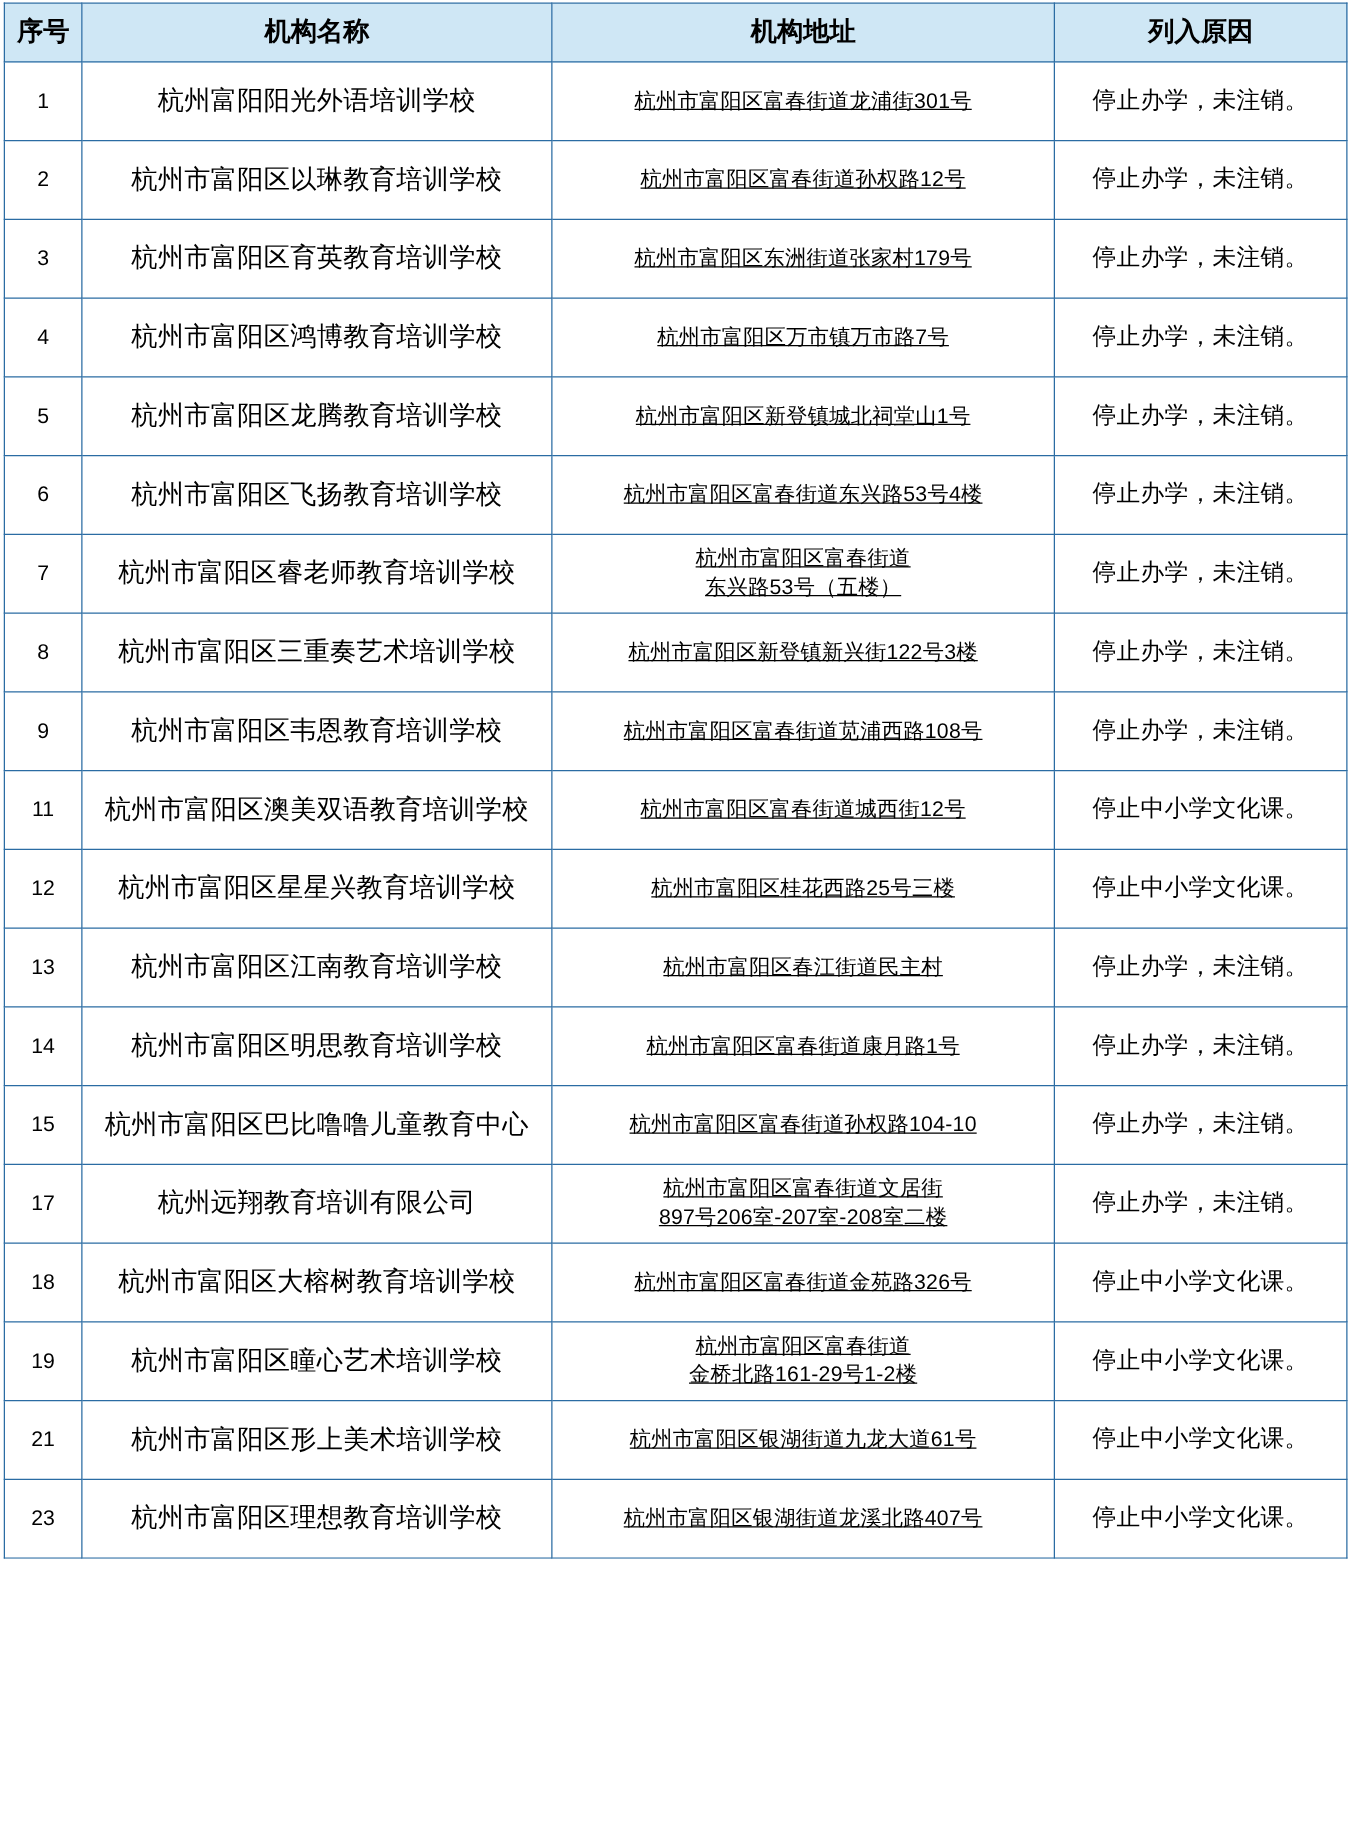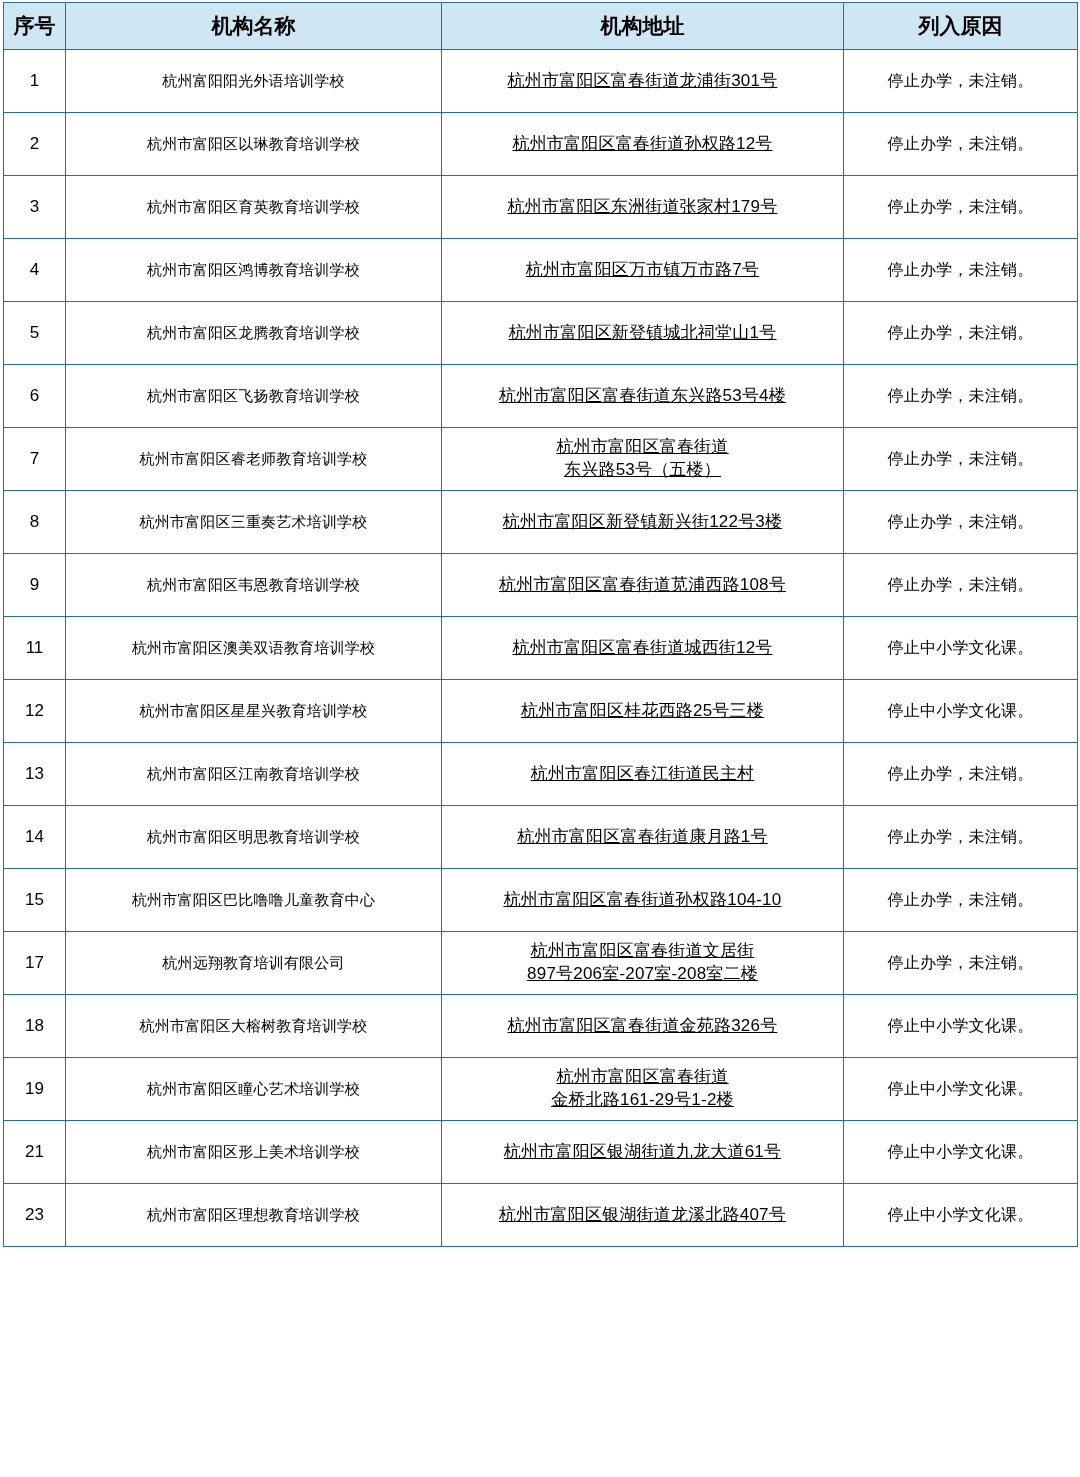--- a/index.html
+++ b/index.html
@@ -40,23 +40,23 @@
     height: 38px;
     padding: 4px 4px;
   }
   col.c-index { width: 62px; }
   col.c-name  { width: 376px; }
   col.c-addr  { width: 402px; }
   col.c-reason{ width: 234px; }
 
   tbody td { height: 50px; }
   tbody td.cell-index { font-size: 17px; }
-  tbody td.cell-name { font-size: 15px; letter-spacing: 0.2px; }
+  tbody td.cell-name { font-size: 21px; letter-spacing: 0.2px; }
   tbody td.cell-addr { font-size: 17px; letter-spacing: 0.2px; text-decoration: underline; }
-  tbody td.cell-reason { font-size: 16px; letter-spacing: 0.2px; margin-top: 16px; }
+  tbody td.cell-reason { font-size: 19px; letter-spacing: 0.2px; margin-top: 16px; }
   .line2 { display: block; }
 </style>
 </head>
 <body>
 
 <div class="table-wrap">
   <table class="data-table">
     <colgroup>
       <col class="c-index">
       <col class="c-name">

